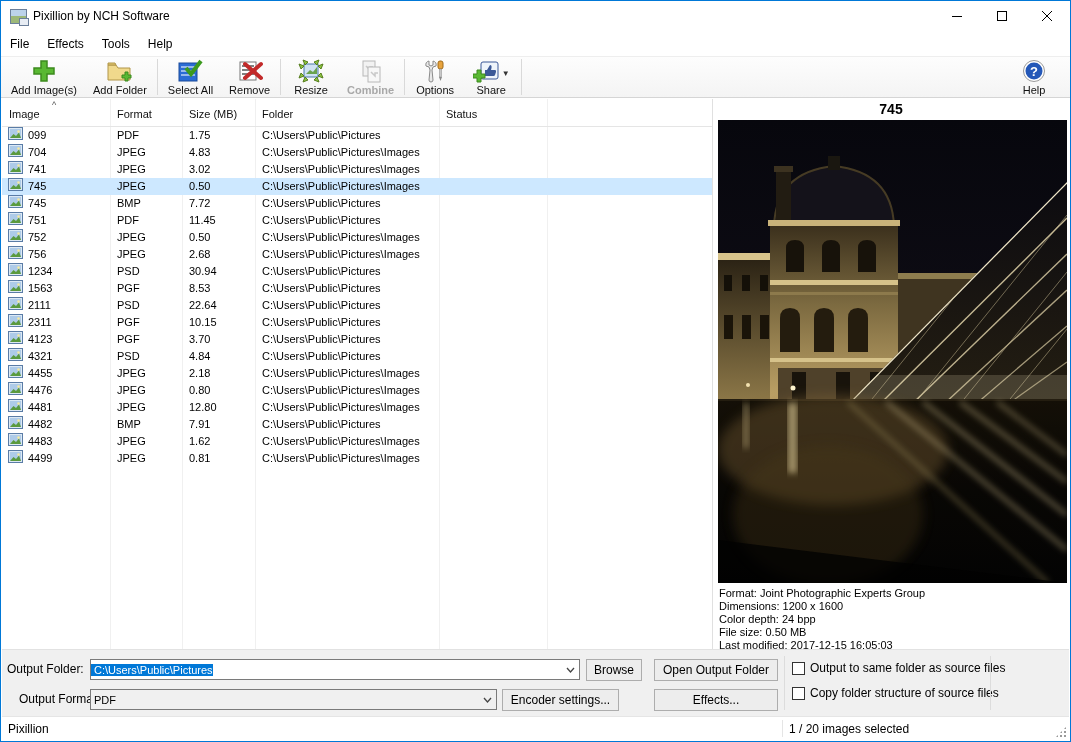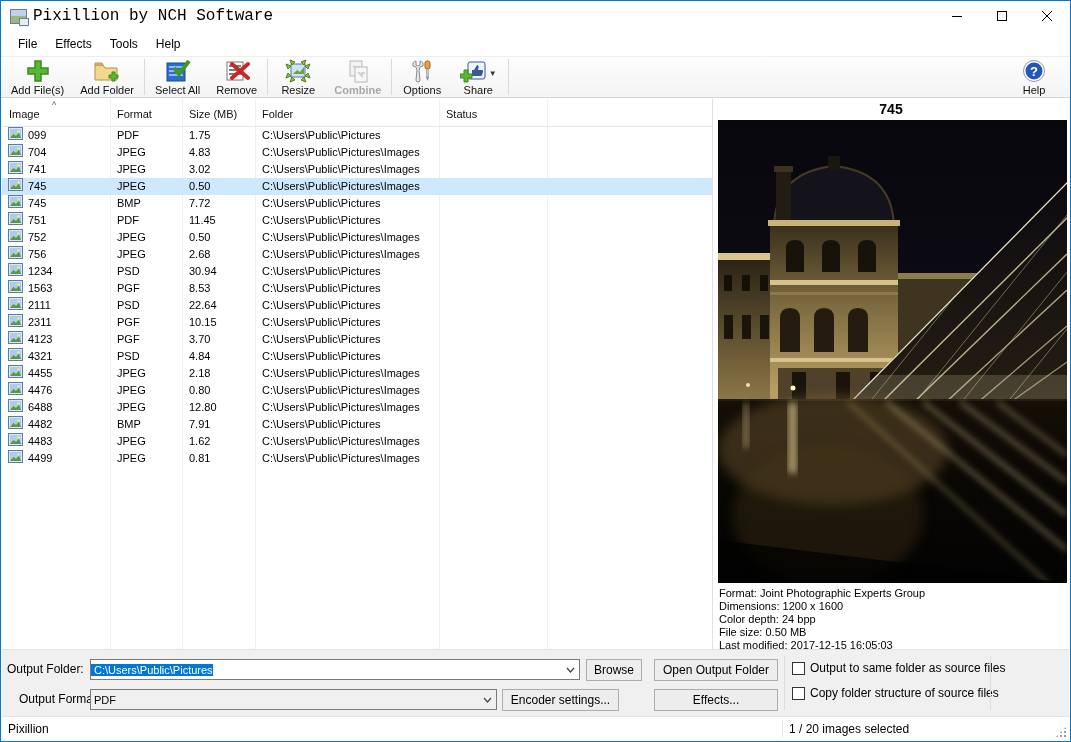--- a/index.html
+++ b/index.html
@@ -4,27 +4,27 @@
 <style>
   * { margin:0; padding:0; box-sizing:border-box; }
   html,body { width:1071px; height:742px; }
   body { font-family:"Liberation Sans", sans-serif; font-size:11px; color:#000; background:#fff; }
   .window { position:relative; width:1071px; height:742px; border:1px solid #0078d7; background:#fff; overflow:hidden; }
 
   
   .titlebar { height:30px; display:flex; align-items:center; background:#fff; }
   .app-icon { width:17px; height:15px; margin:0 6px 0 9px; position:relative; border:1px solid #6b7f9a; background:linear-gradient(#bcd3ea 45%, #9db878 45%); }
   .app-icon:after { content:""; position:absolute; right:-3px; bottom:-3px; width:8px; height:6px; background:#e8edf4; border:1px solid #6b7f9a; }
-  .title-text { font-size:16px;font-family:Liberation Mono, monospace; }
+  .title-text { font-size:12px; }
   .win-controls { margin-left:auto; display:flex; height:30px; }
   .win-btn { width:45px; height:30px; display:flex; align-items:center; justify-content:center; font-size:13px; color:#111; }
   .win-btn svg { display:block; }
 
   
-  .menubar { height:25px; display:flex; align-items:center; background:#fff; padding-left:8px; }
+  .menubar { height:25px; display:flex; align-items:center; background:#fff; }
   .menu-item { padding:3px 9px; font-size:12px; }
 
   
   .toolbar { height:42px; display:flex; align-items:stretch; background:linear-gradient(#fdfdfd,#f4f4f4); border-top:1px solid #eee; border-bottom:1px solid #d5d5d5; padding-left:2px; }
   .tb-btn { display:flex; flex-direction:column; align-items:center; justify-content:flex-start; padding:1px 8px 0 8px; min-width:56px; font-size:11px; color:#111; }
   .tb-btn .ticon { height:26px; display:flex; align-items:center; justify-content:center; }
   .tb-btn.disabled { color:#a8a8a8;font-weight:bold; }
   .tb-sep { width:1px; background:#d9d9d9; margin:2px 2px; }
   .tb-help { margin-left:auto; margin-right:8px; }
   .share-wrap { display:flex; align-items:flex-start; }
@@ -109,21 +109,21 @@
       <div class="menu-item">Help</div>
     </div>
 
   <div class="toolbar" id="toolbar">
       <div class="tb-btn">
         <span class="ticon">
           <svg width="26" height="26" viewBox="0 0 26 26">
             <path d="M10 3h6v7h7v6h-7v7h-6v-7H3v-6h7z" fill="#59b832" stroke="#3c8a1e" stroke-width="1.5"></path>
           </svg>
         </span>
-        <span>Add File(s)</span>
+        <span>Add Image(s)</span>
       </div>
       <div class="tb-btn">
         <span class="ticon">
           <svg width="28" height="26" viewBox="0 0 28 26">
             <path d="M2 7h8l2 3h12v12H2z" fill="#f0d98c" stroke="#b09548"></path>
             <path d="M2 7v-2h7l1 2z" fill="#e3c870" stroke="#b09548"></path>
             <path d="M19 14h3v3h3v3h-3v3h-3v-3h-3v-3h3z" fill="#59b832" stroke="#3c8a1e"></path>
           </svg>
         </span>
         <span>Add Folder</span>
@@ -481,21 +481,21 @@
             <div class="fcell c-status"></div>
           </div>
           <div class="frow">
             <div class="fcell c-image">
               <span class="fico"><svg width="15" height="13" viewBox="0 0 15 13">
                   <rect x="0.5" y="0.5" width="14" height="12" fill="#dce9f5" stroke="#5a7ca6"></rect>
                   <rect x="2" y="2" width="11" height="9" fill="#aecbe8"></rect>
                   <path d="M2 11 l3.5-4 2.5 2 3-3.5 2 5.5z" fill="#5a9a3e"></path>
                   <circle cx="10.5" cy="4.5" r="1.3" fill="#f5e9a0"></circle>
                 </svg></span>
-              <span>6488</span>
+              <span>4481</span>
             </div>
             <div class="fcell c-format">JPEG</div>
             <div class="fcell c-size">12.80</div>
             <div class="fcell c-folder">C:\Users\Public\Pictures\Images</div>
             <div class="fcell c-status"></div>
           </div>
           <div class="frow">
             <div class="fcell c-image">
               <span class="fico"><svg width="15" height="13" viewBox="0 0 15 13">
                   <rect x="0.5" y="0.5" width="14" height="12" fill="#dce9f5" stroke="#5a7ca6"></rect>

